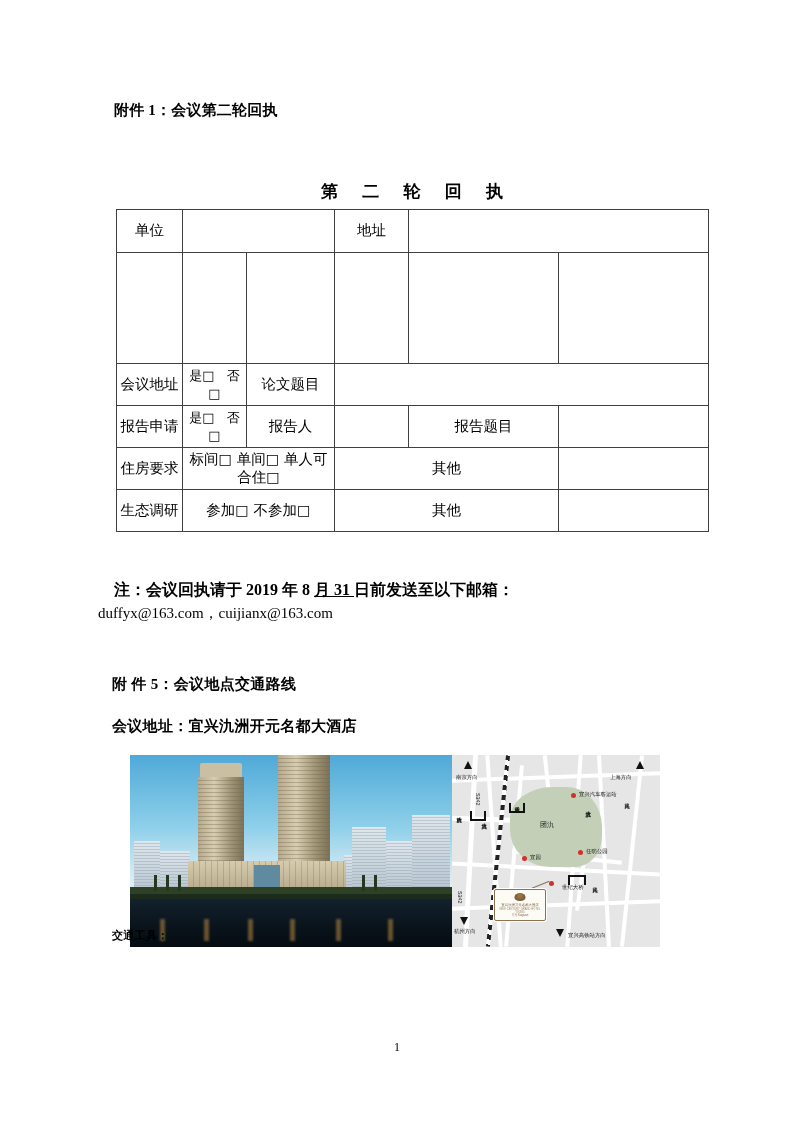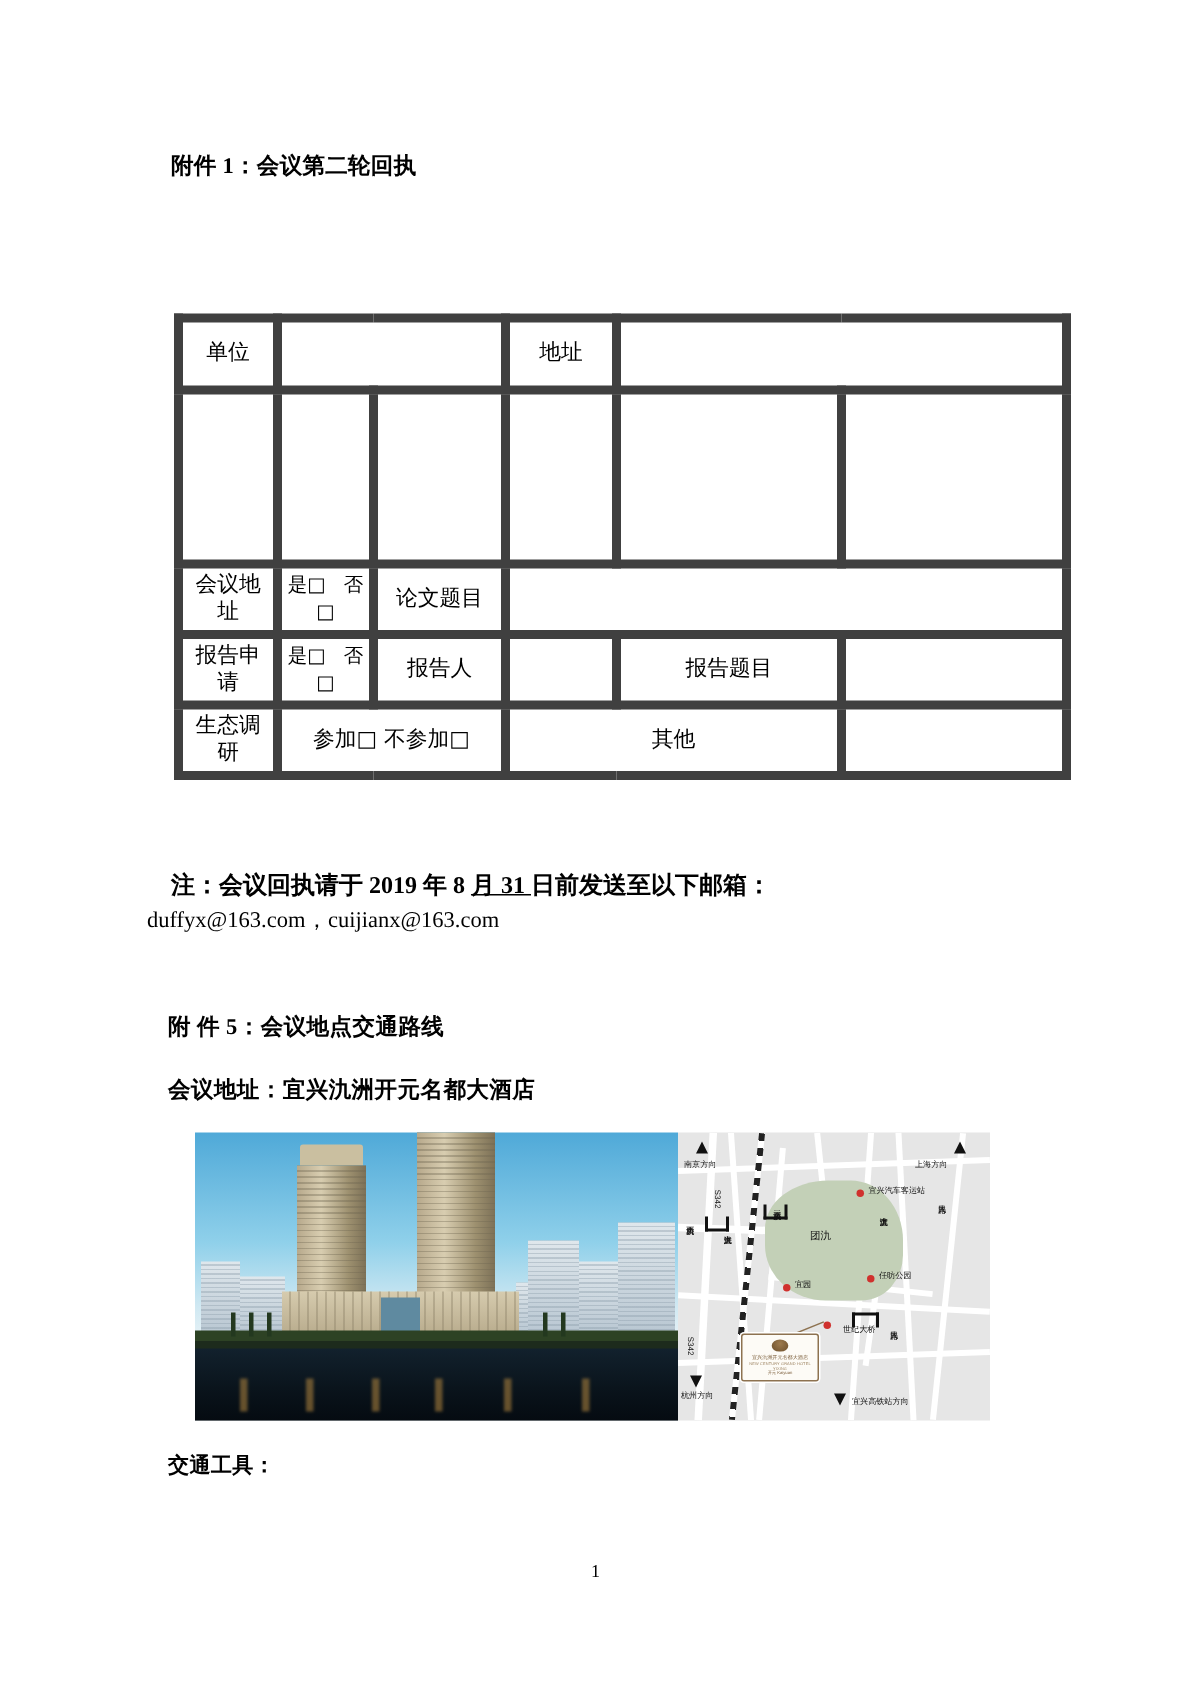--- a/index.html
+++ b/index.html
@@ -29,21 +29,21 @@
   }
 
   
   .form-table{
     position:absolute;left:116px;top:209px;
     width:592px;
     border-collapse:collapse;
     table-layout:fixed;
   }
   .form-table td{
-    border:6px solid #404040;
+    border:1px solid #404040;
     font-size:14.5px;
     text-align:center;
     vertical-align:middle;
     padding:0 2px;
     line-height:1.2;
     height:33px;
   }
   .r-unit td{height:42px;}
   .r-head td{height:38px;}
   .r-blank td{height:110px;}
@@ -67,22 +67,22 @@
   
   .attach2{
     position:absolute;left:112px;top:675px;
     font-size:15px;font-weight:bold;letter-spacing:.3px;
   }
   .venue{
     position:absolute;left:112px;top:717px;
     font-size:15px;font-weight:bold;letter-spacing:.3px;
   }
   .transport{
-    position:absolute;left:112px;top:968px;
-    font-size:14px;font-weight:bold;letter-spacing:.3px;
+    position:absolute;left:112px;top:928px;
+    font-size:11px;font-weight:bold;letter-spacing:.3px;
   }
 
   
   .figure{
     position:absolute;left:130px;top:755px;
     width:530px;height:192px;
     display:flex;
     background:#fff;
   }
   .photo{
@@ -170,20 +170,21 @@
     font-size:12px;
   }
 </style>
 </head>
 <body>
 
 <div class="page">
 
   <div class="attach1">附件 1：会议第二轮回执</div>
 
+  <div class="doc-subtitle">第 二 轮 回 执</div>
 
   <table class="form-table">
     <colgroup>
       <col style="width:66px">
         <col style="width:64px">
         <col style="width:88px">
       <col style="width:74px">
         <col style="width:150px">
         <col style="width:150px">
     </colgroup>
@@ -207,20 +208,26 @@
         <td><span class="cb">是□</span><span class="sp"></span><span class="cb">否□</span></td>
         <td class="lbl">论文题目</td>
         <td colspan="3"></td>
       </tr>
       <tr class="r-norm">
         <td class="lbl">报告申请</td>
         <td><span class="cb">是□</span><span class="sp"></span><span class="cb">否□</span></td>
         <td class="lbl">报告人</td>
         <td></td>
         <td class="lbl">报告题目</td>
+        <td></td>
+      </tr>
+      <tr class="r-house">
+        <td class="lbl">住房要求</td>
+        <td colspan="2" class="cb">标间□ 单间□ 单人可合住□</td>
+        <td colspan="2" class="lbl">其他</td>
         <td></td>
       </tr>
       <tr class="r-house">
         <td class="lbl">生态调研</td>
         <td colspan="2" class="cb">参加□    不参加□</td>
         <td colspan="2" class="lbl">其他</td>
         <td></td>
       </tr>
     </tbody>
   </table>

